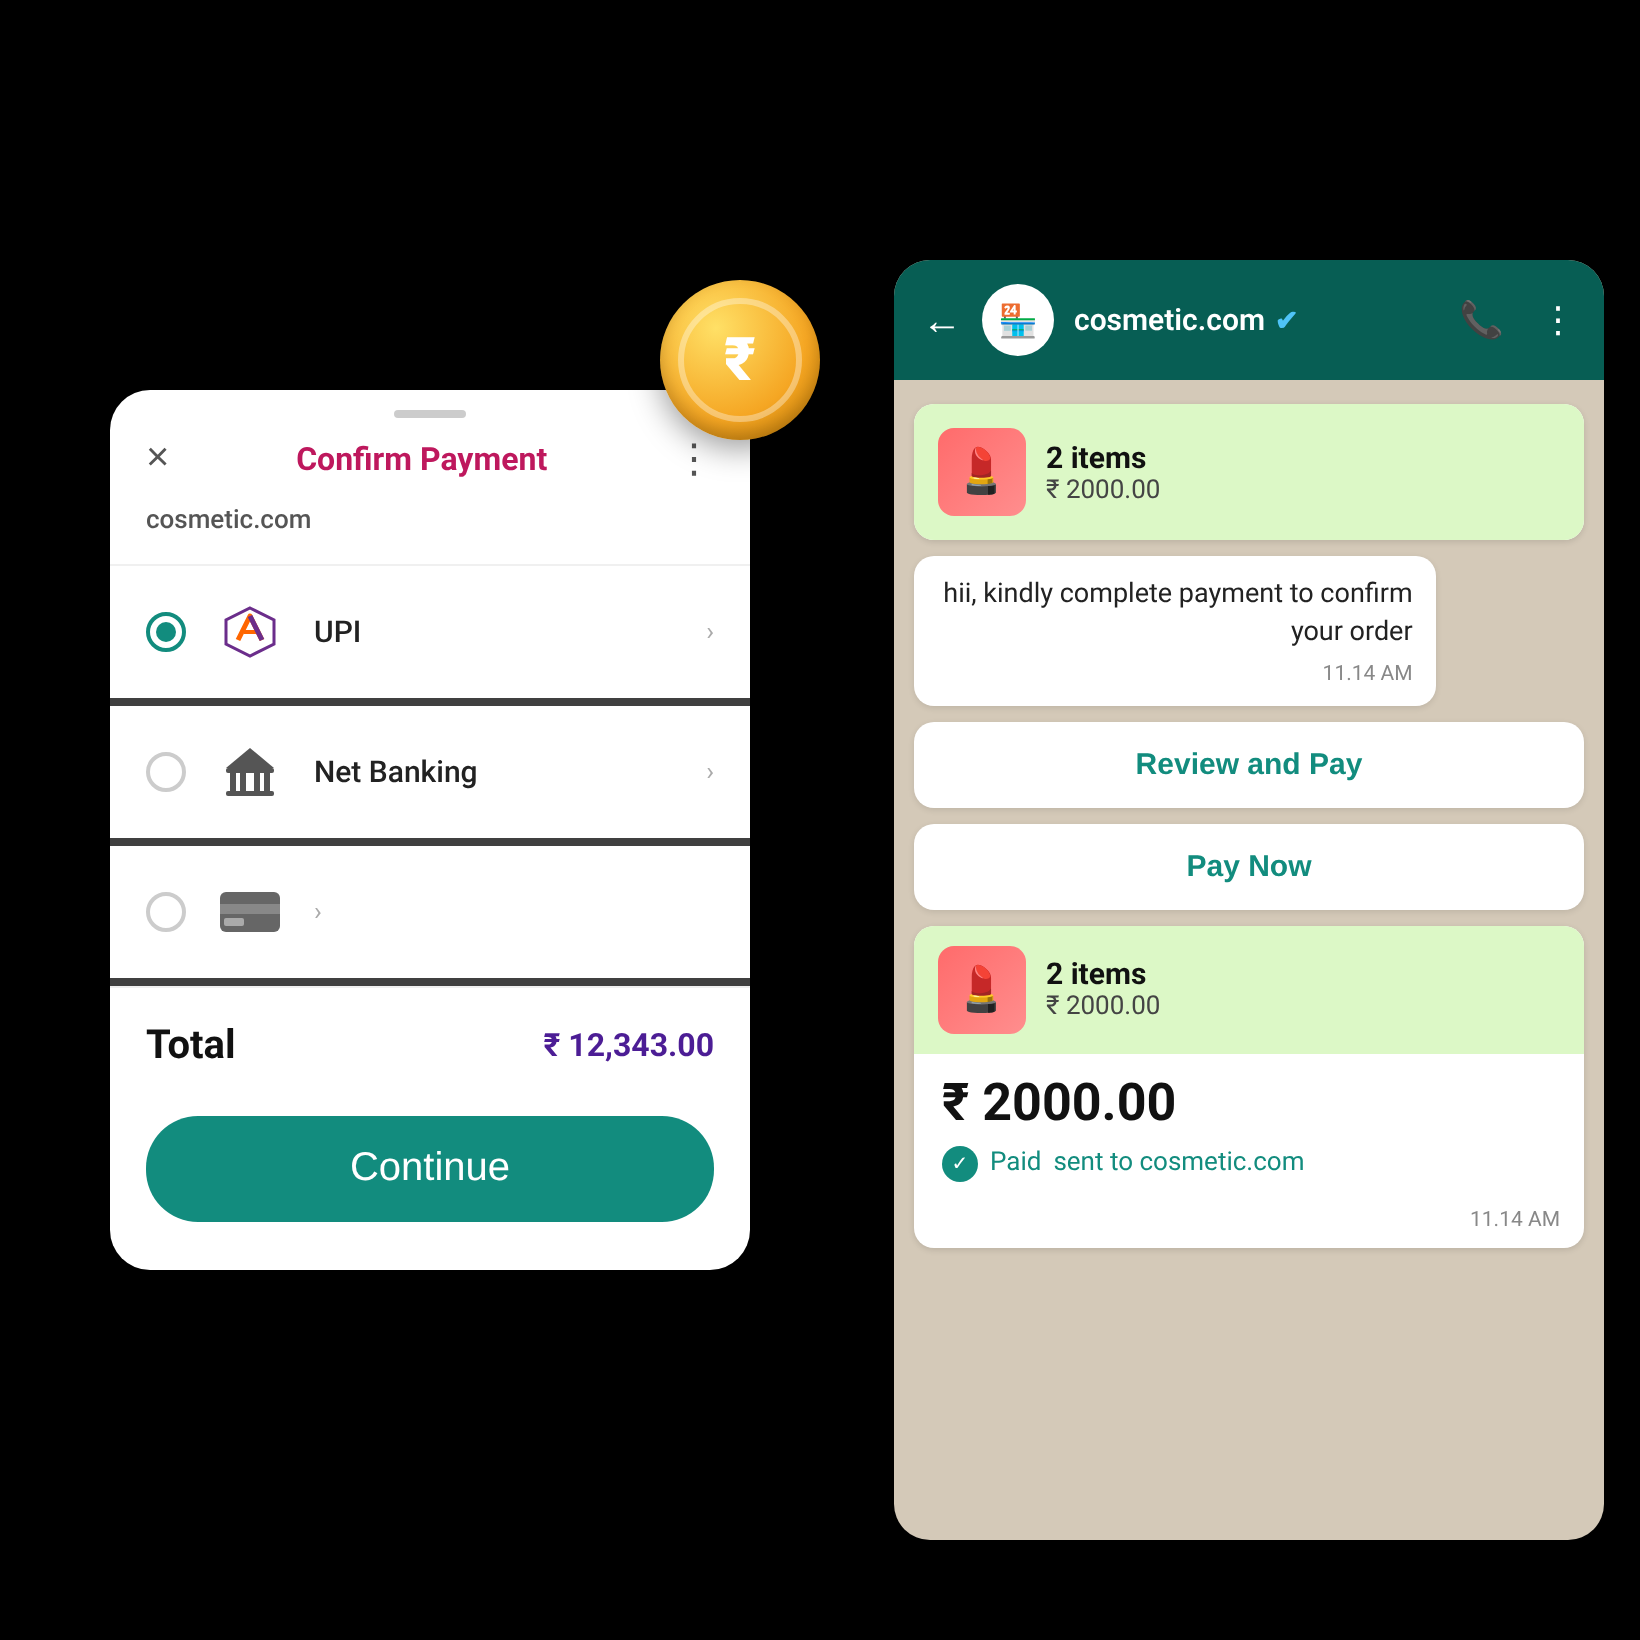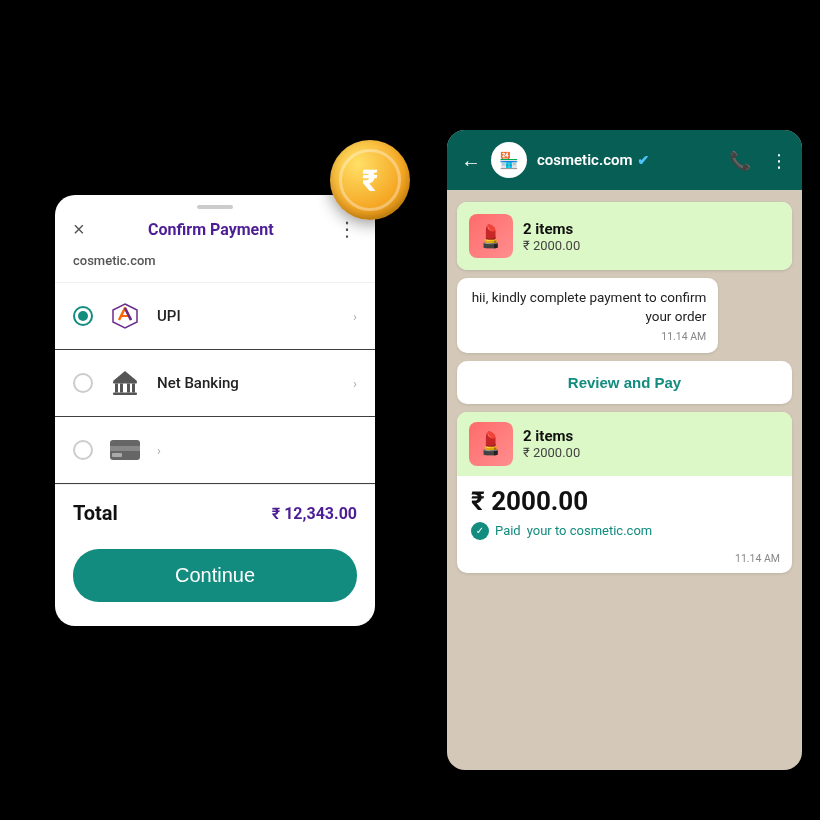--- a/index.html
+++ b/index.html
@@ -247,21 +247,21 @@
     .modal-close {
       font-size: 20px;
       color: #555;
       cursor: pointer;
       background: none;
       border: none;
     }
     .modal-title {
       font-size: 16px;
       font-weight: 700;
-      color: #4c1d95;
+      color: #be185d;
     }
     .modal-more {
       font-size: 20px;
       color: #555;
       cursor: pointer;
     }
     .modal-merchant {
       padding: 0 18px 14px;
       font-size: 13px;
       color: #555;
@@ -272,21 +272,21 @@
       background: #f0f0f0;
     }
 
     
     .payment-option {
       display: flex;
       align-items: center;
       padding: 15px 18px;
       gap: 14px;
       cursor: pointer;
-      border-bottom: 1px solid #404040;
+      border-bottom: 4px solid #404040;
     }
     .option-radio {
       width: 20px;
       height: 20px;
       border-radius: 50%;
       border: 2px solid #ccc;
       display: flex;
       align-items: center;
       justify-content: center;
       flex-shrink: 0;
@@ -424,34 +424,35 @@
       </div>
     </div>
 
     <div class="wa-chat-bubble">
       <div class="msg-text">hii, kindly complete payment to confirm your order</div>
       <div class="msg-time">11.14 AM</div>
     </div>
 
     <button class="wa-action-btn">Review and Pay</button>
 
+    <button class="wa-action-btn">Pay Now</button>
 
     <div class="wa-receipt-bubble">
       <div class="wa-receipt-top">
         <div class="wa-product-img">💄</div>
         <div class="wa-product-info">
           <div class="items-label">2 items</div>
           <div class="price-label">₹ 2000.00</div>
         </div>
       </div>
       <div class="wa-receipt-amount">₹ 2000.00</div>
       <div class="wa-receipt-paid">
         <div class="paid-icon">✓</div>
         <span>Paid</span>
-        <span>your to cosmetic.com</span>
+        <span>sent to cosmetic.com</span>
       </div>
       <div class="wa-receipt-time">11.14 AM</div>
     </div>
 
   </div>
 </div>
 
 <div class="payment-modal">
   <div class="modal-drag">
     <div class="modal-drag-bar"></div>

